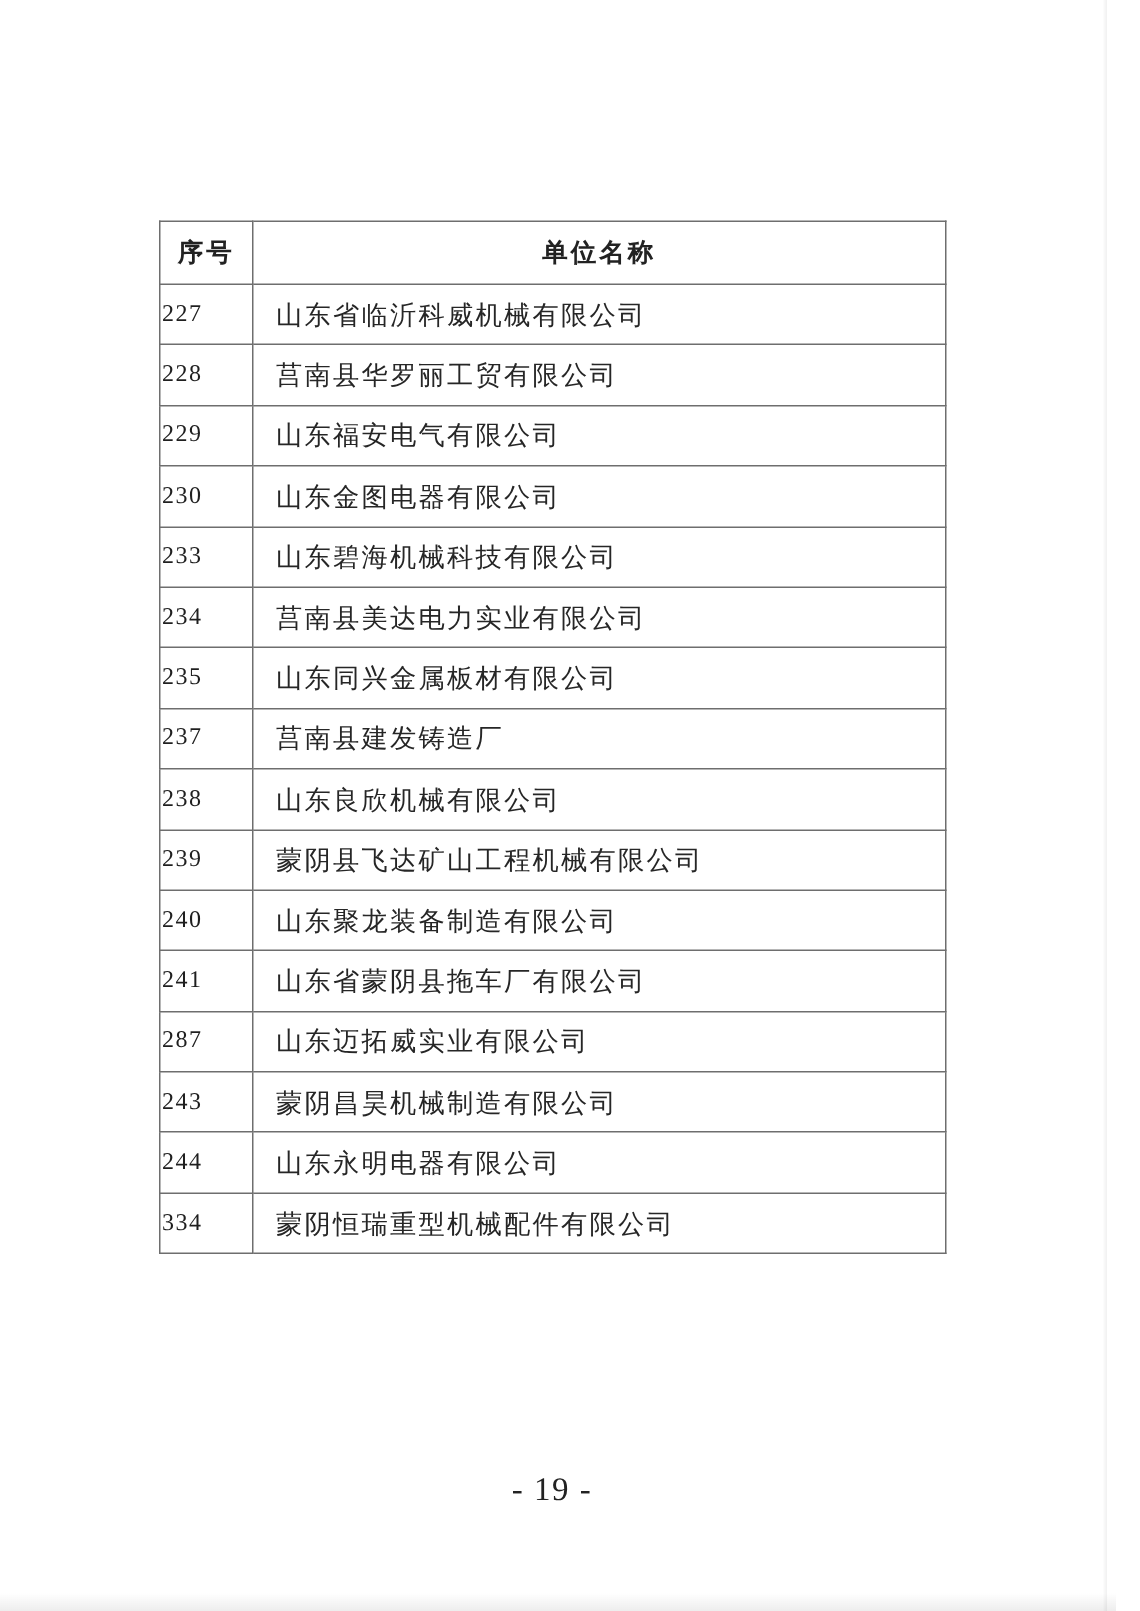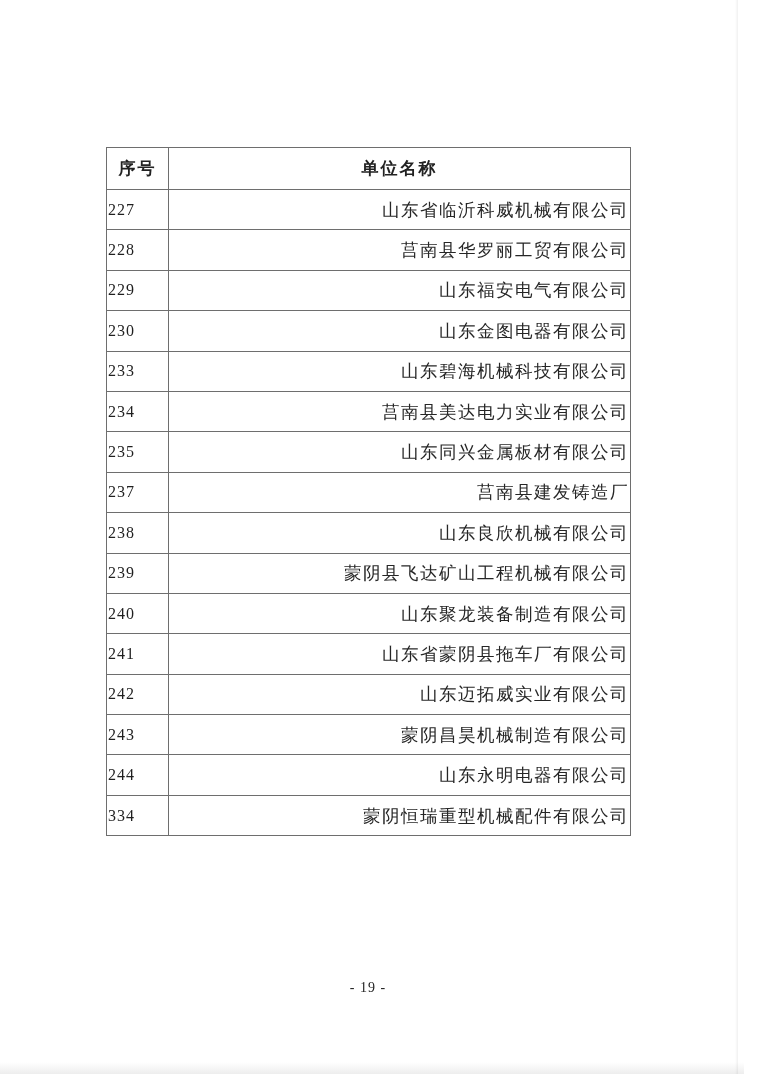--- a/index.html
+++ b/index.html
@@ -65,29 +65,28 @@
     letter-spacing: 1px;
     color: #1f1f1f;
   }
   .company-table td.cell-name {
     padding-left: 15px;
     font-size: 17.5px;
     letter-spacing: 1.5px;
     color: #262626;
     white-space: nowrap;
     overflow: hidden;
-    text-align: right;
   }
   .page-number {
     position: absolute;
     left: 106px;
     top: 980px;
     width: 524px;
     text-align: center;
-    font-size: 14px;
+    font-size: 22px;
     letter-spacing: 1px;
     color: #222222;
   }
 </style>
 </head>
 <body>
 
 <div class="page">
 
   <table class="company-table">
@@ -144,21 +143,21 @@
       </tr>
       <tr>
         <td class="cell-no">240</td>
         <td class="cell-name">山东聚龙装备制造有限公司</td>
       </tr>
       <tr>
         <td class="cell-no">241</td>
         <td class="cell-name">山东省蒙阴县拖车厂有限公司</td>
       </tr>
       <tr>
-        <td class="cell-no">242</td>
+        <td class="cell-no">287</td>
         <td class="cell-name">山东迈拓威实业有限公司</td>
       </tr>
       <tr>
         <td class="cell-no">243</td>
         <td class="cell-name">蒙阴昌昊机械制造有限公司</td>
       </tr>
       <tr>
         <td class="cell-no">244</td>
         <td class="cell-name">山东永明电器有限公司</td>
       </tr>

